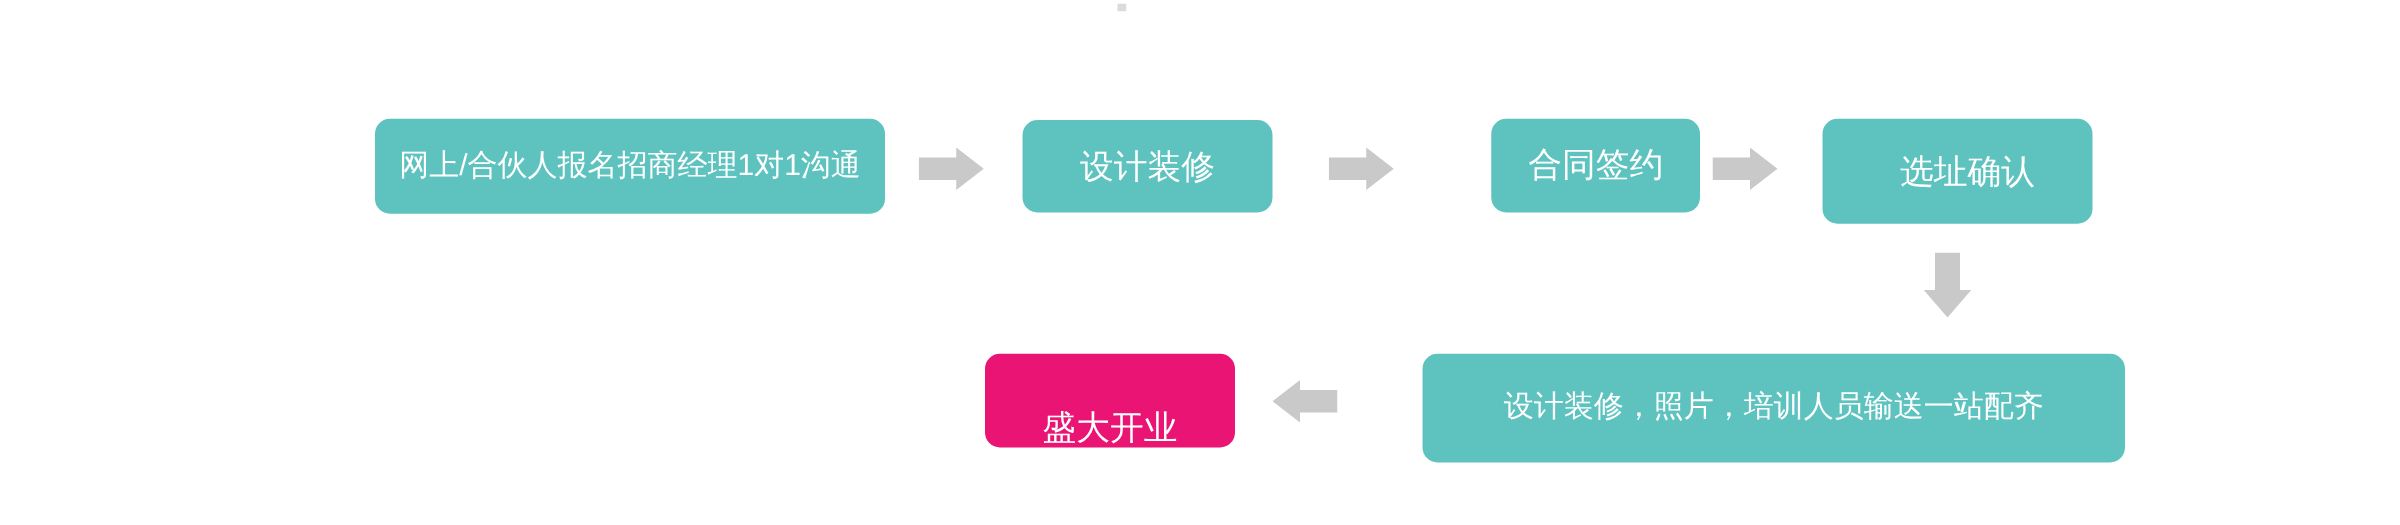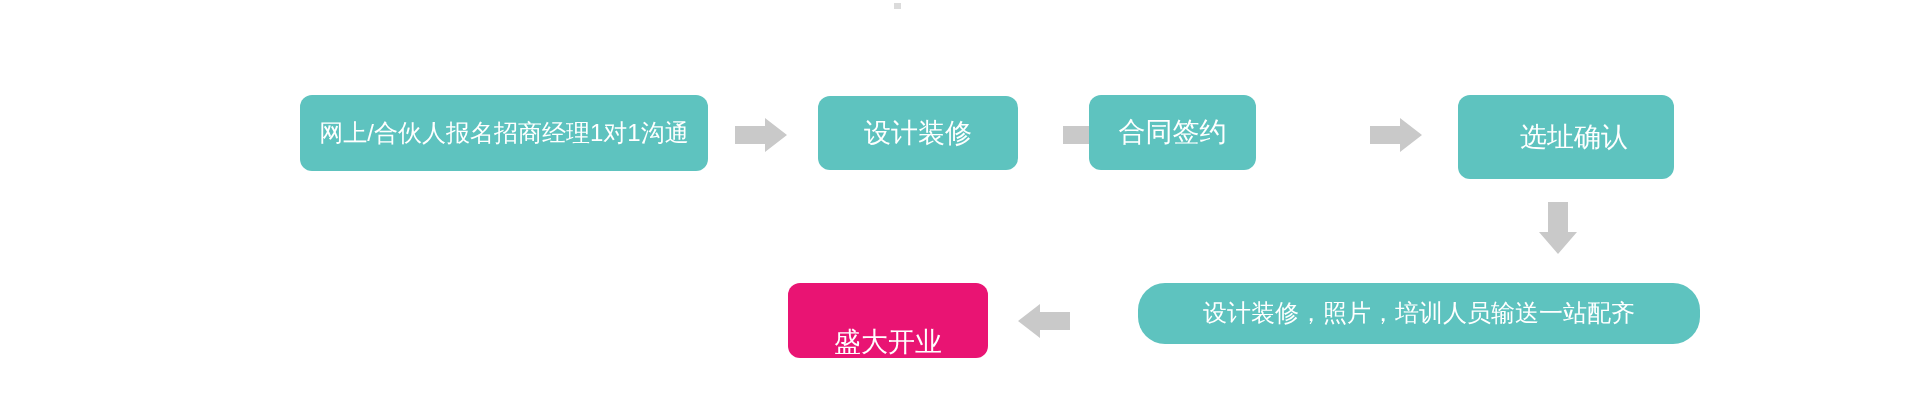--- a/index.html
+++ b/index.html
@@ -61,37 +61,37 @@
   </svg>
 
   <div class="box teal fs-lg" style="left:818px; top:96px; width:200px; height:74px;">
     <span>设计装修</span>
   </div>
 
   <svg class="arrow" style="left:1063px; top:118px;" width="52" height="34" viewBox="0 0 52 34">
     <polygon points="0,8 30,8 30,0 52,17 30,34 30,26 0,26"></polygon>
   </svg>
 
-  <div class="box teal fs-lg" style="left:1089px; top:95px; width:167px; height:75px;">
+  <div class="box teal fs-lg" style="left:1193px; top:95px; width:167px; height:75px;">
     <span>合同签约</span>
   </div>
 
   <svg class="arrow" style="left:1370px; top:118px;" width="52" height="34" viewBox="0 0 52 34">
     <polygon points="0,8 30,8 30,0 52,17 30,34 30,26 0,26"></polygon>
   </svg>
 
   <div class="box teal fs-lg" style="left:1458px; top:95px; width:200px; height:84px;padding-left:16px;">
     <span>选址确认</span>
   </div>
 
   <svg class="arrow" style="left:1539px; top:202px;" width="38" height="52" viewBox="0 0 38 52">
     <polygon points="9,0 29,0 29,30 38,30 19,52 0,30 9,30"></polygon>
   </svg>
 
-  <div class="box teal fs-sm" style="left:1098px; top:283px; width:562px; height:61px;border-radius:27px;">
+  <div class="box teal fs-sm" style="left:1098px; top:283px; width:562px; height:87px;">
     <span>设计装修，照片，培训人员输送一站配齐</span>
   </div>
 
   <svg class="arrow" style="left:1018px; top:304px;" width="52" height="34" viewBox="0 0 52 34">
     <polygon points="52,8 22,8 22,0 0,17 22,34 22,26 52,26"></polygon>
   </svg>
 
   <div class="box pink fs-lg" style="left:788px; top:283px; width:200px; height:75px;">
     <span>盛大开业</span>
   </div>

